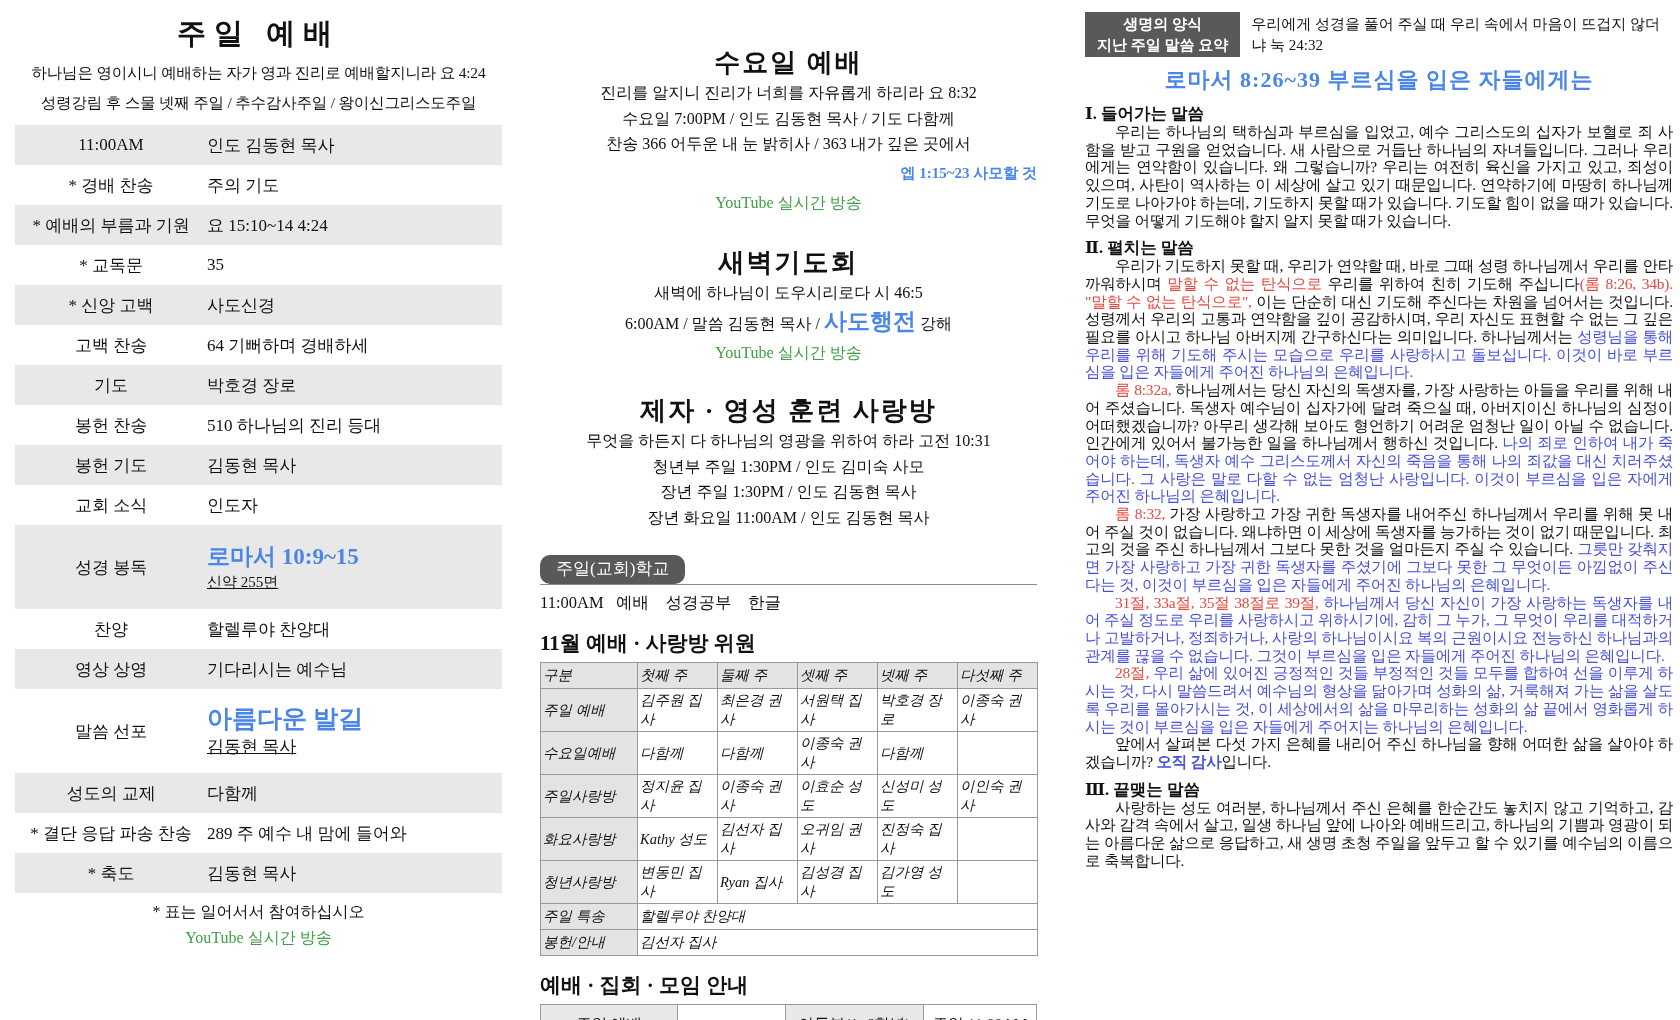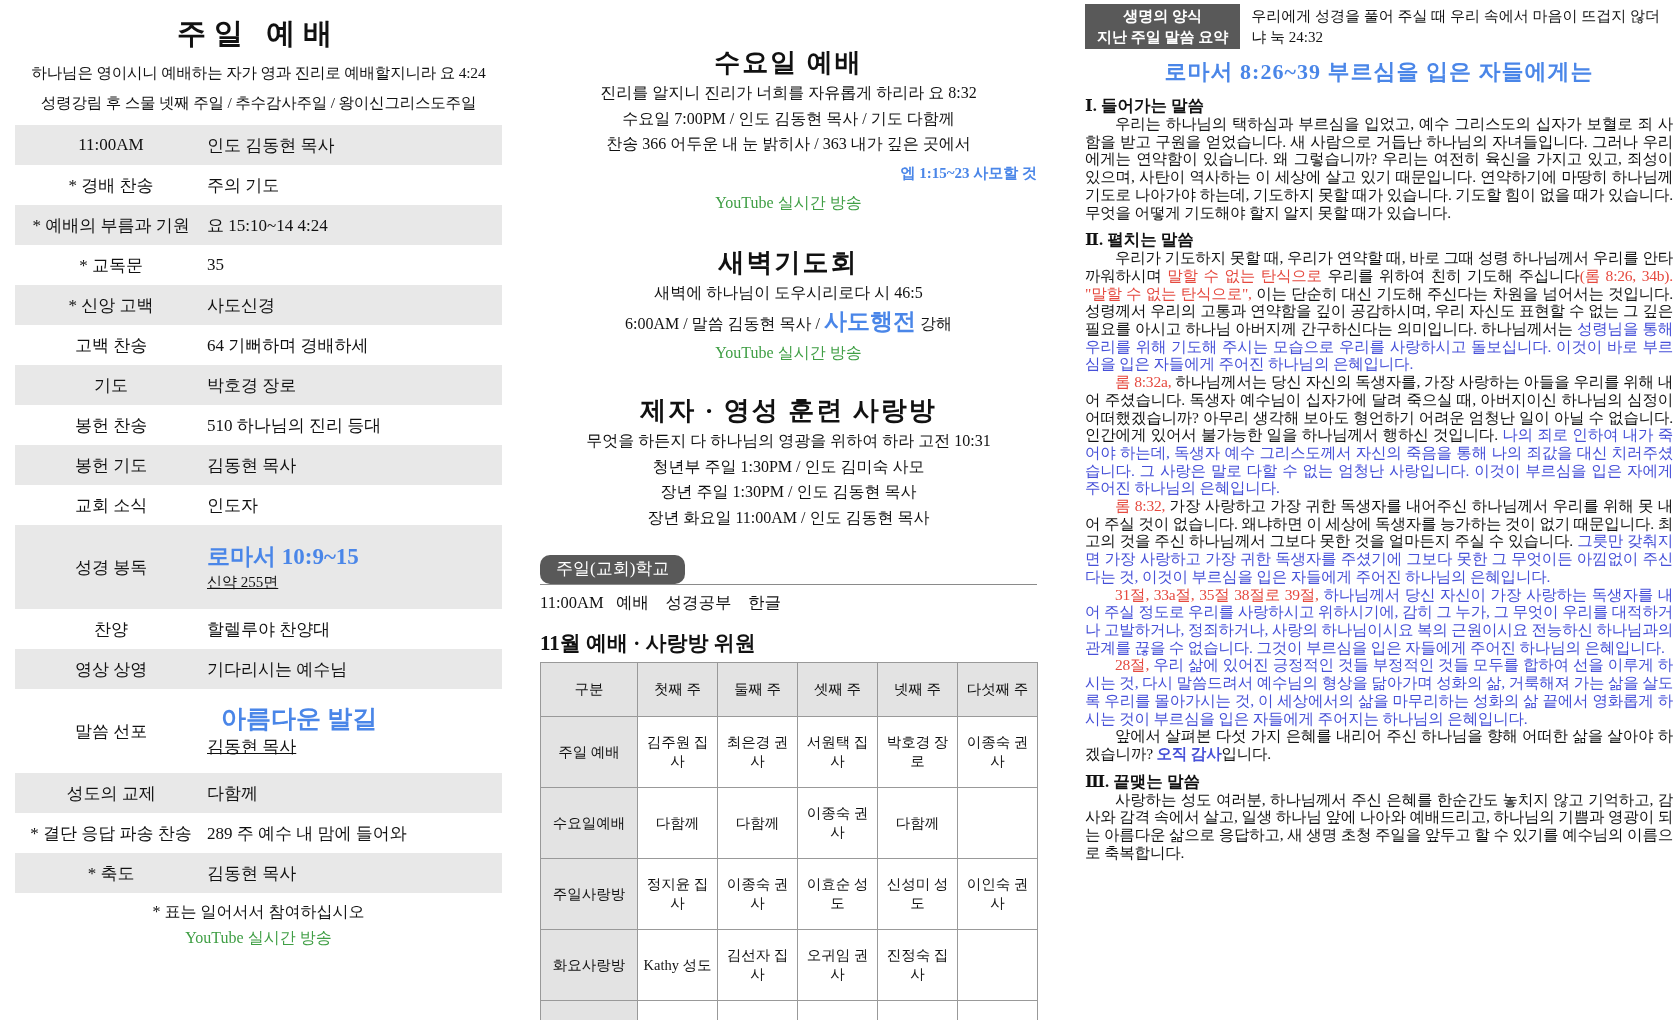--- a/index.html
+++ b/index.html
@@ -27,29 +27,29 @@
   .mc-line{text-align:center;font-size:16px;line-height:25.5px;}
   .mc-blue{text-align:right;font-size:15px;font-weight:bold;color:#4a86e8;line-height:33px;}
   .mc-green{text-align:center;font-size:16px;color:#3f9e44;line-height:25px;}
   .mt45{margin-top:45px;} .mt30{margin-top:30px;} .mt28{margin-top:28px;}
   .c-bigblue{font-size:23px;font-weight:bold;color:#4a86e8;}
   .school-bar{margin-top:25px;border-bottom:1px solid #8a8a8a;line-height:0;}
   .school-label{display:inline-block;background:#595959;color:#fff;font-size:17px;line-height:24px;padding:2px 16px 3px;border-radius:10px;}
   .school-line{font-size:16.5px;margin-top:7px;white-space:pre-wrap;}
   .tbl-title{font-size:21px;font-weight:bold;margin:15px 0 5px;}
   table.committee{width:100%;border-collapse:collapse;table-layout:fixed;}
-  table.committee td{border:1px solid #999;font-size:14.5px;text-align:center;padding:16px 2px;height:21px;overflow:hidden;}
+  table.committee td{border:1px solid #999;font-size:14.5px;padding:2px 2px;height:21px;overflow:hidden;font-style:italic;}
   table.committee td.rowhead, table.committee tr.head td{background:#e3e3e3;}
   table.schedule{width:100%;border-collapse:collapse;table-layout:fixed;margin-top:3px;}
   table.schedule td{border:1px solid #999;font-size:15.5px;text-align:center;padding:9px 4px;}
   table.schedule td.gray{background:#e8e8e8;}
   table.schedule td.leftal{text-align:left;padding-left:9px;white-space:pre-line;}
 
   
-  .col-right{position:absolute;left:1085px;top:4px;width:588px;}
+  .col-right{position:absolute;left:1085px;top:12px;width:588px;}
   .rc-header{display:flex;align-items:flex-start;}
   .rc-badge{background:#595959;color:#fff;text-align:center;font-weight:bold;font-size:15px;line-height:20.5px;padding:2px 12px;flex:none;}
   .rc-verse{font-size:15px;line-height:21px;padding-left:11px;padding-top:2px;flex:1;}
   .rc-title{text-align:center;color:#4a86e8;font-size:22px;font-weight:bold;margin-top:8px;letter-spacing:1px;}
   .rc-heading{font-size:16.5px;font-weight:bold;margin-top:9px;line-height:19px;}
   .rc-p{font-size:15.5px;line-height:17.7px;text-align:justify;text-indent:30px;word-break:break-all;letter-spacing:-0.2px;}
   .c-red{color:#e5493f;}
   .c-blue{color:#4650d8;}
   .c-bb{color:#4650d8;font-weight:bold;}
 </style>
@@ -115,21 +115,21 @@
           <div class="wlabel">찬양</div>
           <div class="wvalue">할렐루야 찬양대</div>
         </div>
       <div class="wrow shaded">
           <div class="wlabel">영상 상영</div>
           <div class="wvalue">기다리시는 예수님</div>
         </div>
       <div class="wrow tall">
         <div class="wlabel">말씀 선포</div>
         <div class="wvalue">
-          <div class="big-blue" style="font-size:25px;margin-left:14px;">아름다운 발길</div>
+          <div class="big-blue" style="font-size:25px;">아름다운 발길</div>
           <div class="val-sub" style="font-size:17px;">김동현 목사</div>
         </div>
       </div>
       <div class="wrow shaded">
           <div class="wlabel">성도의 교제</div>
           <div class="wvalue">다함께</div>
         </div>
       <div class="wrow">
           <div class="wlabel">* 결단 응답 파송 찬송</div>
           <div class="wvalue">289 주 예수 내 맘에 들어와</div>

